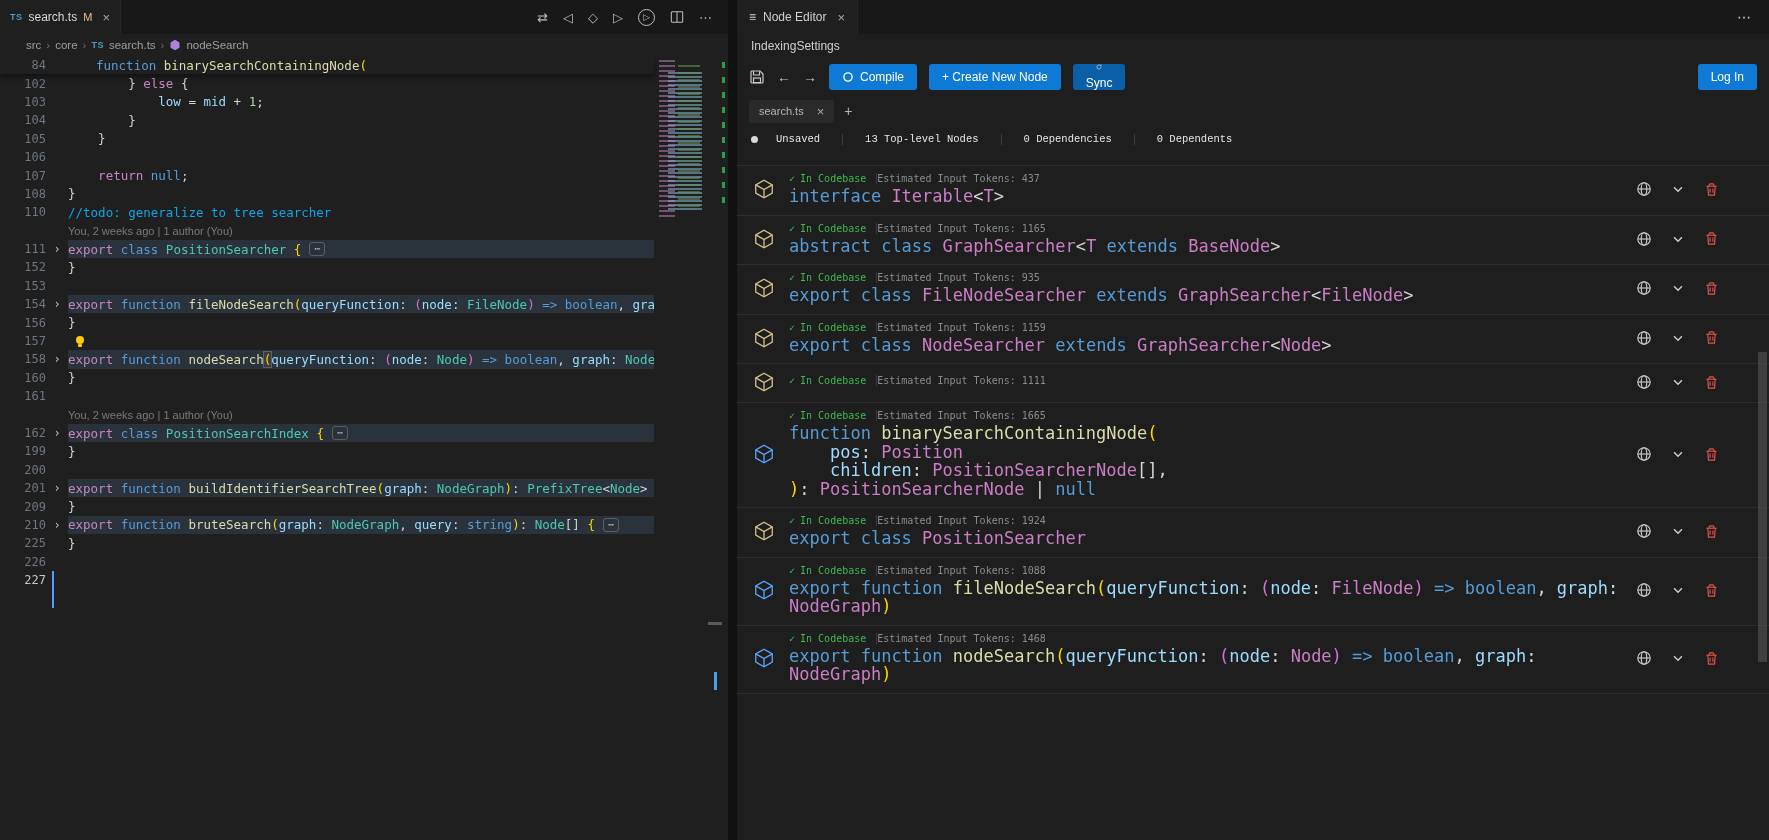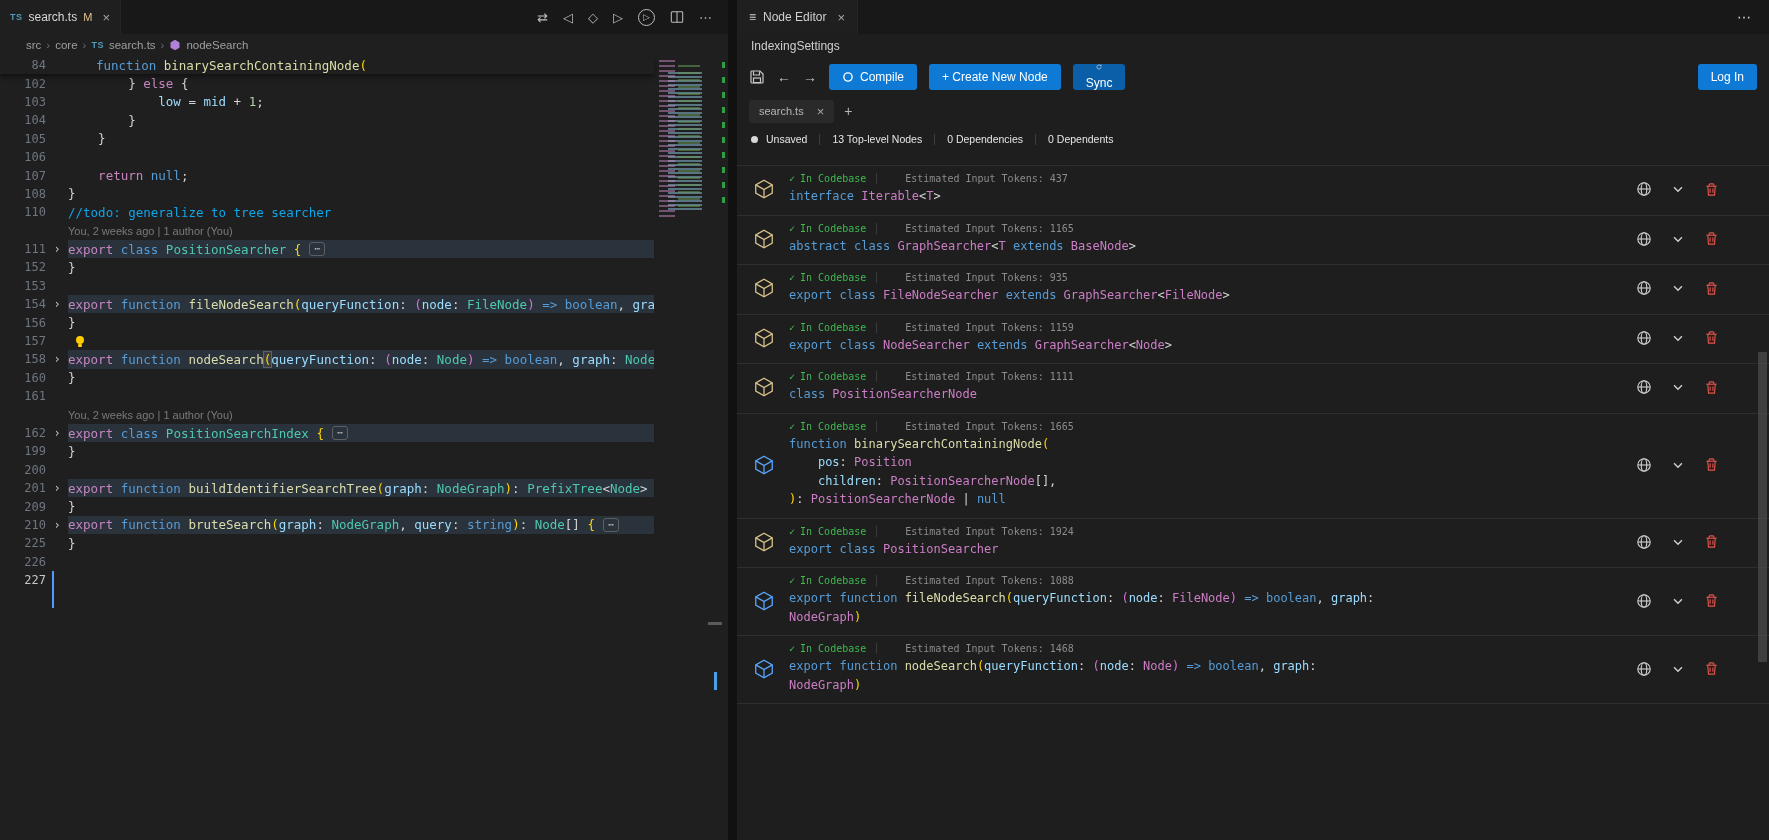--- a/index.html
+++ b/index.html
@@ -69,37 +69,37 @@
   .iconbtn { color:#c8c8c8; display:flex; align-items:center; font-size:14px; }
   .btn { display:inline-flex; align-items:center; gap:6px; height:26px; padding:0 13px; border-radius:3px;
          background:#0e7ad6; color:#fff; font-size:12px; border:none; cursor:pointer;
          font-family:"Liberation Sans", sans-serif; }
   .btn.sync { background:#0b5fa8;flex-direction:column; }
   .spacer { flex:1; }
   .p-filetabs { height:30px; flex:none; display:flex; align-items:center; gap:10px; padding-left:12px; }
   .ftab { display:flex; align-items:center; gap:9px; padding:4px 10px; background:#2a2a2a;
           border-radius:3px; font-size:11px; color:#b5b5b5; }
   .newtab { color:#b5b5b5; font-size:14px; }
-  .p-status { height:26px; flex:none; display:flex; align-items:center; gap:12px; padding-left:14px;
-              font-family:Liberation Sans, sans-serif; font-size:10.5px; color:#e6e6e6; }
+  .p-status { height:26px; flex:none; display:flex; align-items:center; gap:22px; padding-left:14px;
+              font-family:Liberation Mono, monospace; font-size:10.5px; color:#e6e6e6; }
   .dot { width:7px; height:7px; border-radius:50%; background:#d8d8d8; margin-right:-4px; }
   .psep { width:1px; height:11px; background:#3d3d3d; }
   .p-list { flex:1; position:relative; overflow:hidden; }
   .partial { height:14px; border-bottom:1px solid #2e2e2e; }
   .card { display:flex; align-items:center; gap:12px; padding:7px 14px 9px 14px; border-bottom:1px solid #2e2e2e; }
   .cube { flex:none; width:26px; display:flex; justify-content:center; }
   .cube.cls { color:#d8c28a; }
   .cube.fn { color:#58a6ff; }
   .card-body { flex:1; min-width:0; }
   .card-head { display:flex; align-items:center; gap:0; font-family:"DejaVu Sans Mono", monospace;
                font-size:10px; margin-bottom:3px; }
   .incb { color:#3fb950; display:flex; align-items:center; gap:5px; padding-right:10px; }
   .chk { font-style:normal; font-size:10px; }
-  .est { color:#8b8b8b; padding-left:28px; border-left:1px solid #3a3a3a; }
-  .card-code { font-family:"DejaVu Sans Mono", monospace; font-size:12px; line-height:18.5px; }
+  .est { color:#8b8b8b; padding-left:0; border-left:1px solid #3a3a3a; }
+  .card-code { font-family:"DejaVu Sans Mono", monospace; font-size:17px; line-height:18.5px; }
   .cline { white-space:pre; }
   .card-actions { flex:none; display:flex; align-items:center; gap:19px; padding-right:36px; }
   .ga { color:#d0d0d0; display:flex; }
   .ga.trash { color:#e5534b; }
   .scrollthumb { position:absolute; right:2px; top:200px; width:9px; height:310px; background:#4b4b4b; opacity:.75; }
 </style>
 </head>
 <body>
 
 <div class="app">
@@ -423,23 +423,20 @@
                 <path d="M12 2.5 21 7.5 V16.5 L12 21.5 3 16.5 V7.5 Z"></path>
                 <path d="M3 7.5 12 12.5 21 7.5"></path>
                 <path d="M12 12.5 V21.5"></path>
               </svg>
             </div>
   <div class="card-body">
     <div class="card-head">
       <span class="incb"><i class="chk">✓</i>In Codebase</span>
       <span class="est">Estimated Input Tokens: 1111</span>
     </div>
-    <div class="card-code">
-                <div class="cline"><span class="tk-k">class</span><span class="tk-p"> </span><span class="tk-pk">PositionSearcherNode</span></div>
-              </div>
   </div>
   <div class="card-actions">
     <span class="ga">
                 <svg width="16" height="16" viewBox="0 0 16 16" fill="none" stroke="currentColor" stroke-width="1.1">
                   <circle cx="8" cy="8" r="6.2"></circle>
                   <ellipse cx="8" cy="8" rx="2.8" ry="6.2"></ellipse>
                   <path d="M1.8 8 H14.2"></path>
                 </svg>
               </span>
     <span class="ga">

